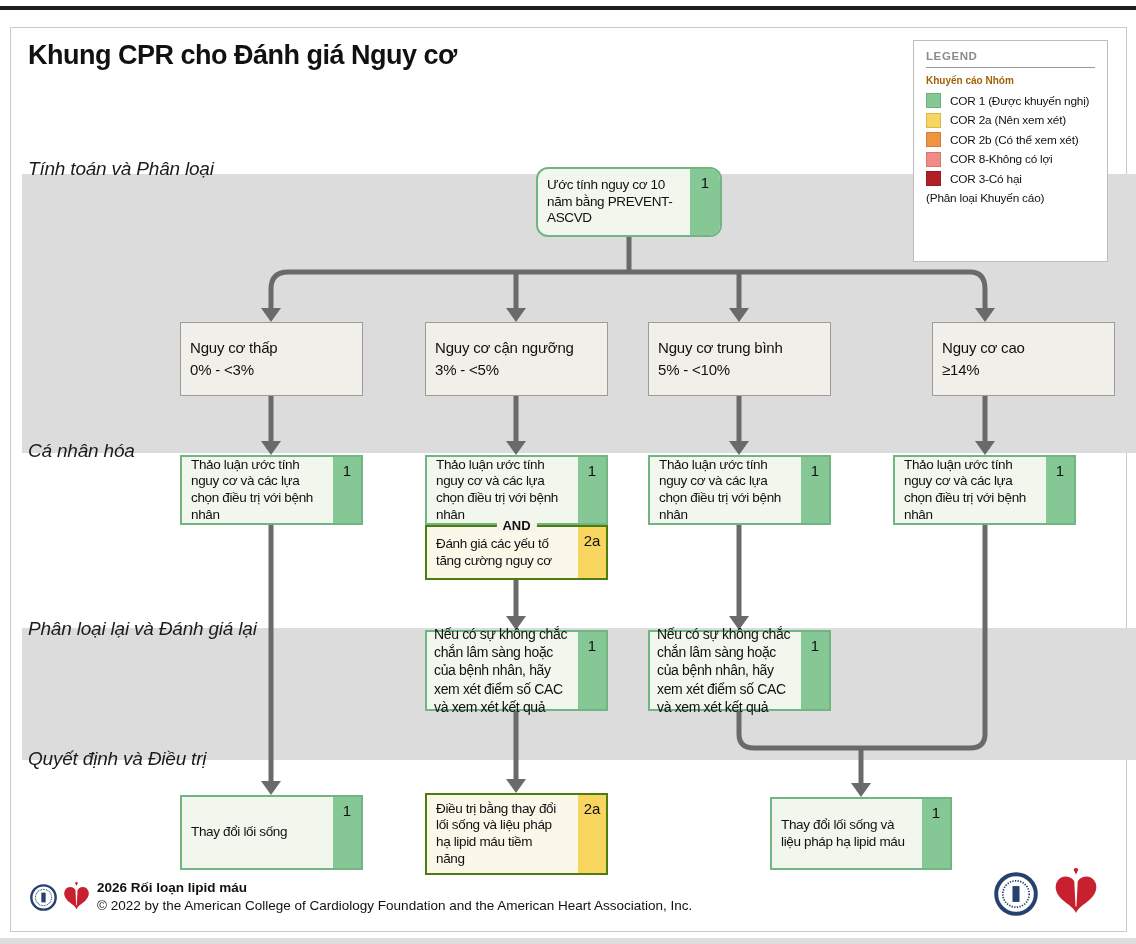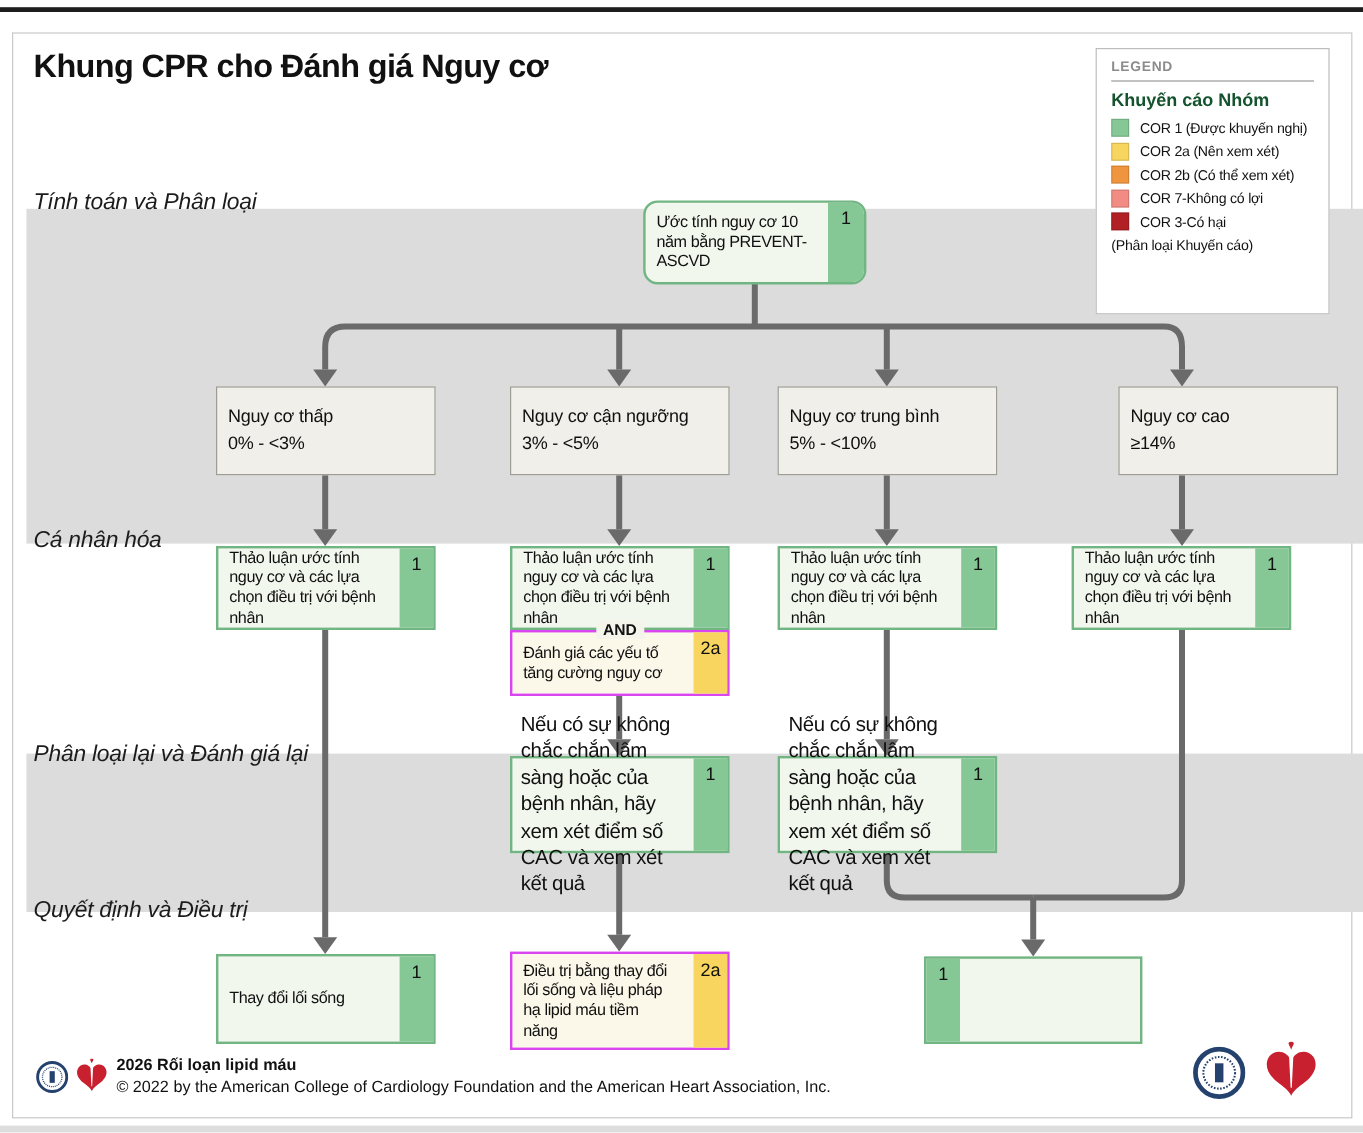--- a/index.html
+++ b/index.html
@@ -18,37 +18,37 @@
   .arrows{position:absolute;left:0;top:0;pointer-events:none;}
 
   .node{position:absolute;box-sizing:border-box;display:flex;align-items:stretch;}
   .node .txt{flex:1;padding:5px 5px 5px 9px;display:flex;flex-direction:column;
              justify-content:center;font-size:13.5px;line-height:1.24;
              letter-spacing:-0.35px;color:#101010;}
   .node .strip{width:28px;text-align:center;padding-top:5px;font-size:15px;color:#111;
                box-sizing:border-box;}
   .green{background:#f2f7ee;border:2px solid #71b583;}
   .green .strip{background:#85c795;}
-  .yellow{background:#fbf7e9;border:2px solid #d946ef;gap:12px;}
+  .yellow{background:#fbf7e9;border:2px solid #4d7c0f;gap:12px;}
   .yellow .strip{background:#f8d55e;}
   .rounded{border-radius:12px;overflow:hidden;}
   .rounded .strip{width:30px;}
   .plain{background:#f0efe9;border:1px solid #9d9d96;}
   .plain .txt{font-size:15px;letter-spacing:-0.2px;line-height:1.45;}
-  .small .txt{font-size:17px;line-height:1.3;padding:4px 3px 4px 7px;}
+  .small .txt{font-size:14px;line-height:1.3;padding:4px 3px 4px 7px;}
   .combo{position:absolute;}
   .combo .node{left:0;width:183px;}
   .and-label{position:absolute;left:50%;top:70px;transform:translate(-50%,-50%);
              background:#f5f4ea;padding:0 6px;font-weight:700;font-size:13px;z-index:3;color:#111;}
 
   .legend{position:absolute;left:913px;top:40px;width:195px;height:222px;box-sizing:border-box;
           background:#ffffff;border:1px solid #bdbdbd;padding:9px 12px;z-index:5;}
   .legend-header{font-size:11.5px;font-weight:700;color:#8c8c8c;letter-spacing:0.6px;}
   .legend hr{border:none;border-top:1px solid #9a9a9a;margin:5px 0 7px 0;}
-  .legend-subtitle{font-size:15px;font-weight:700;color:#14532d;margin-bottom:7px;}
+  .legend-subtitle{font-size:10px;font-weight:700;color:#a16207;margin-bottom:7px;}
   .legend-item{display:flex;align-items:center;gap:9px;margin-bottom:4.5px;}
   .swatch{width:15px;height:15px;flex:0 0 15px;border:1px solid #00000022;box-sizing:border-box;}
   .legend-item span{font-size:11.8px;color:#111;letter-spacing:-0.2px;}
   .legend-footnote{font-size:11.8px;color:#111;margin-top:5px;letter-spacing:-0.2px;}
 
   .footer-text{position:absolute;left:97px;top:879px;font-size:13.5px;line-height:1.3;color:#111;}
   .footer-text .bold{font-weight:700;}
   .logo{position:absolute;}
   .bottom-strip{position:absolute;left:0;top:938px;width:1136px;height:6px;background:#cfcfcf;opacity:0.7;}
 </style>
@@ -172,20 +172,21 @@
 
   <div class="node green" style="left:180px;top:795px;width:183px;height:75px;">
     <div class="txt">Thay đổi lối sống</div>
     <div class="strip"><span>1</span></div>
   </div>
   <div class="node yellow" style="left:425px;top:793px;width:183px;height:82px;">
     <div class="txt">Điều trị bằng thay đổi lối sống và liệu pháp hạ lipid máu tiềm năng</div>
     <div class="strip"><span>2a</span></div>
   </div>
   <div class="node green" style="left:770px;top:797px;width:182px;height:73px;">
+    <div class="txt">Thay đổi lối sống và liệu pháp hạ lipid máu</div>
     <div class="strip"><span>1</span></div>
   </div>
 
   <div class="legend">
     <div class="legend-header">LEGEND</div>
     <hr>
     <div class="legend-subtitle">Khuyến cáo Nhóm</div>
     <div class="legend-item">
       <div class="swatch" style="background-color: rgb(133, 199, 149);"></div>
       <span>COR 1 (Được khuyến nghị)</span>
@@ -193,21 +194,21 @@
     <div class="legend-item">
       <div class="swatch" style="background-color: rgb(248, 213, 94);"></div>
       <span>COR 2a (Nên xem xét)</span>
     </div>
     <div class="legend-item">
       <div class="swatch" style="background-color: rgb(240, 149, 63);"></div>
       <span>COR 2b (Có thể xem xét)</span>
     </div>
     <div class="legend-item">
       <div class="swatch" style="background-color: rgb(242, 139, 132);"></div>
-      <span>COR 7-Không có lợi</span>
+      <span>COR 8-Không có lợi</span>
     </div>
     <div class="legend-item">
       <div class="swatch" style="background-color: rgb(176, 32, 37);"></div>
       <span>COR 3-Có hại</span>
     </div>
     <div class="legend-footnote">(Phân loại Khuyến cáo)</div>
   </div>
 
   <svg class="logo" style="left:30px;top:884px;" width="27" height="27" viewBox="0 0 100 100">
     <circle cx="50" cy="50" r="45" fill="#ffffff" stroke="#25426f" stroke-width="9"></circle>

